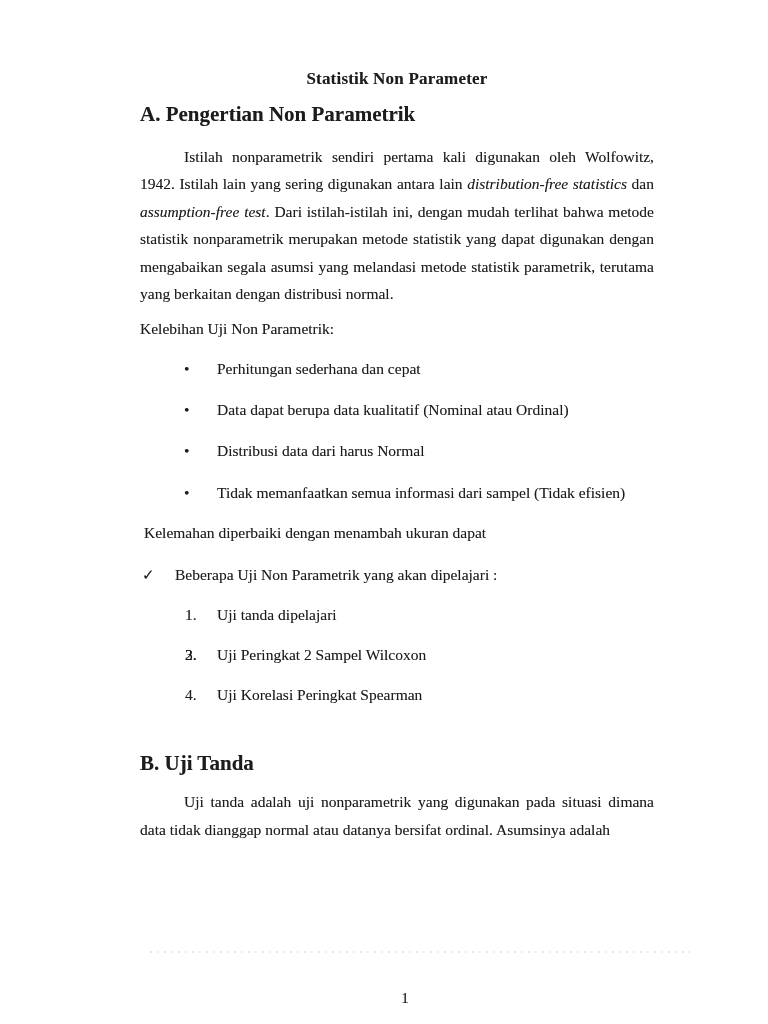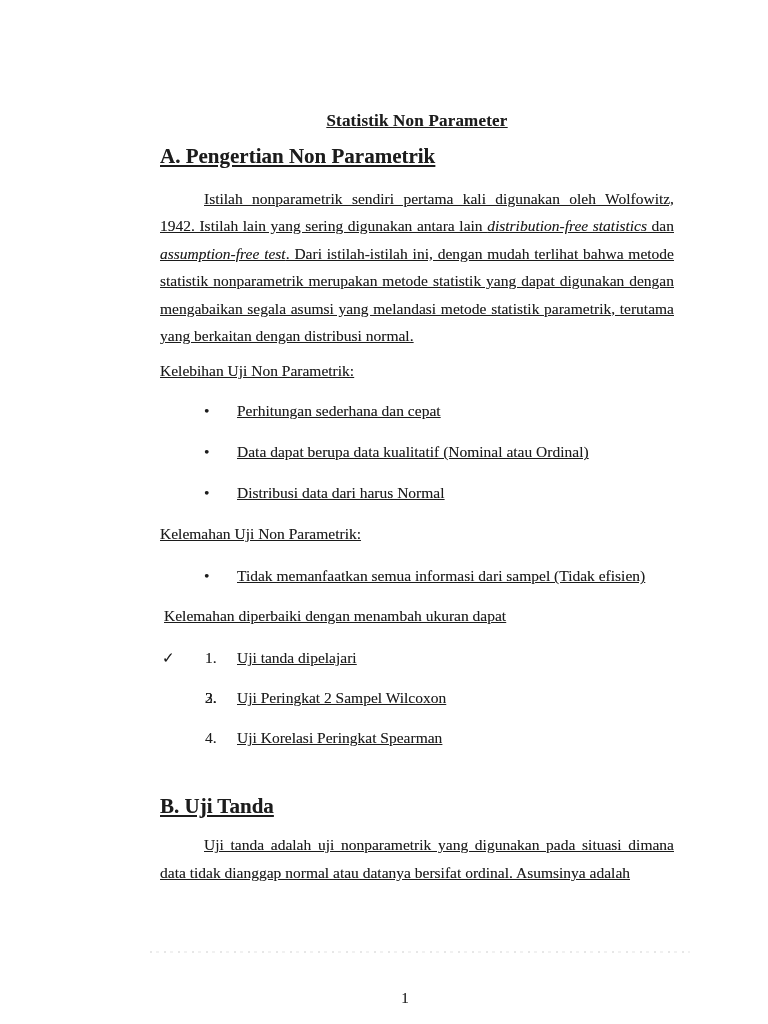--- a/index.html
+++ b/index.html
@@ -12,26 +12,25 @@
     width: 768px;
     height: 1024px;
     background: #ffffff;
     font-family: "Liberation Serif", "DejaVu Serif", serif;
     color: #1c1c1c;
     overflow: hidden;
     text-shadow: 0 0 0.5px rgba(50,50,50,0.45);
   }
   .content {
     position: absolute;
-    left: 160px;
+    left: 140px;
     top: 0;
     width: 514px;
-    padding-top: 111px;
+    padding-top: 69px;
     font-size: 15.5px;
-    text-decoration: underline;
   }
   .doc-title {
     font-size: 17px;
     font-weight: bold;
     text-align: center;
     line-height: 20px;
     letter-spacing: 0.2px;
   }
   .heading {
     font-size: 21px;
@@ -126,31 +125,31 @@
     </div>
     <div class="bullet-item">
       <span class="marker">•</span>
       <span class="item-text">Data dapat berupa data kualitatif (Nominal atau Ordinal)</span>
     </div>
     <div class="bullet-item">
       <span class="marker">•</span>
       <span class="item-text">Distribusi data dari harus Normal</span>
     </div>
 
-    <div class="plain-label label-kelemahan">Kelemahan Uji Non Parametrik:</div>
 
     <div class="bullet-item bullet-kelemahan">
       <span class="marker">•</span>
       <span class="item-text">Tidak memanfaatkan semua informasi dari sampel (Tidak efisien)</span>
     </div>
 
     <div class="note">Kelemahan diperbaiki dengan menambah ukuran dapat</div>
 
     <div class="check-item">
       <span class="check-marker">✓</span>
+      <span class="item-text">Beberapa Uji Non Parametrik yang akan dipelajari :</span>
     </div>
 
     <div class="num-item">
       <span class="num">1.</span>
       <span class="item-text">Uji tanda dipelajari</span>
     </div>
     <div class="num-item">
       <span class="num">2.</span>
     </div>
     <div class="num-item">

